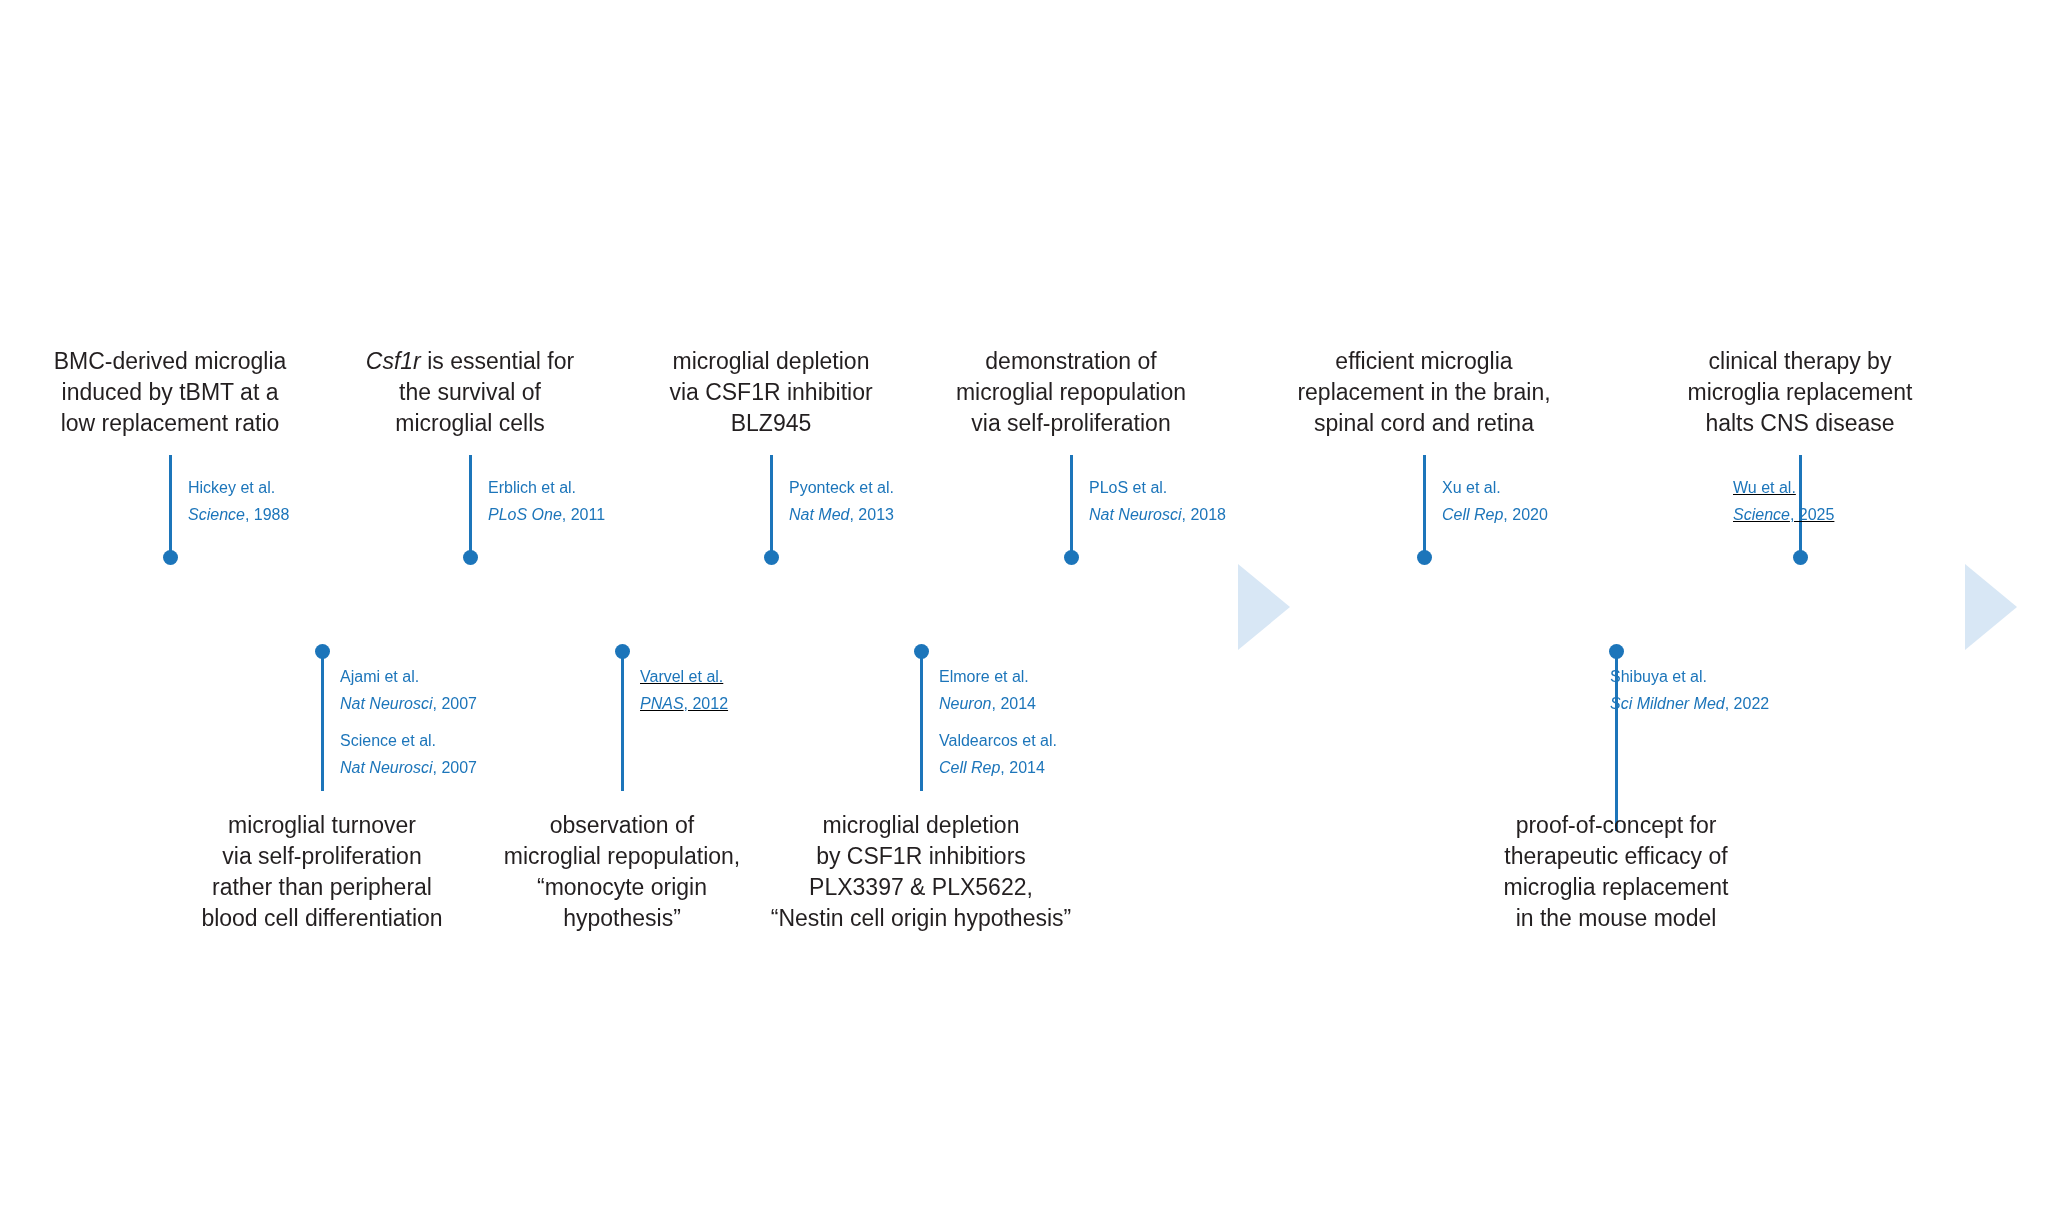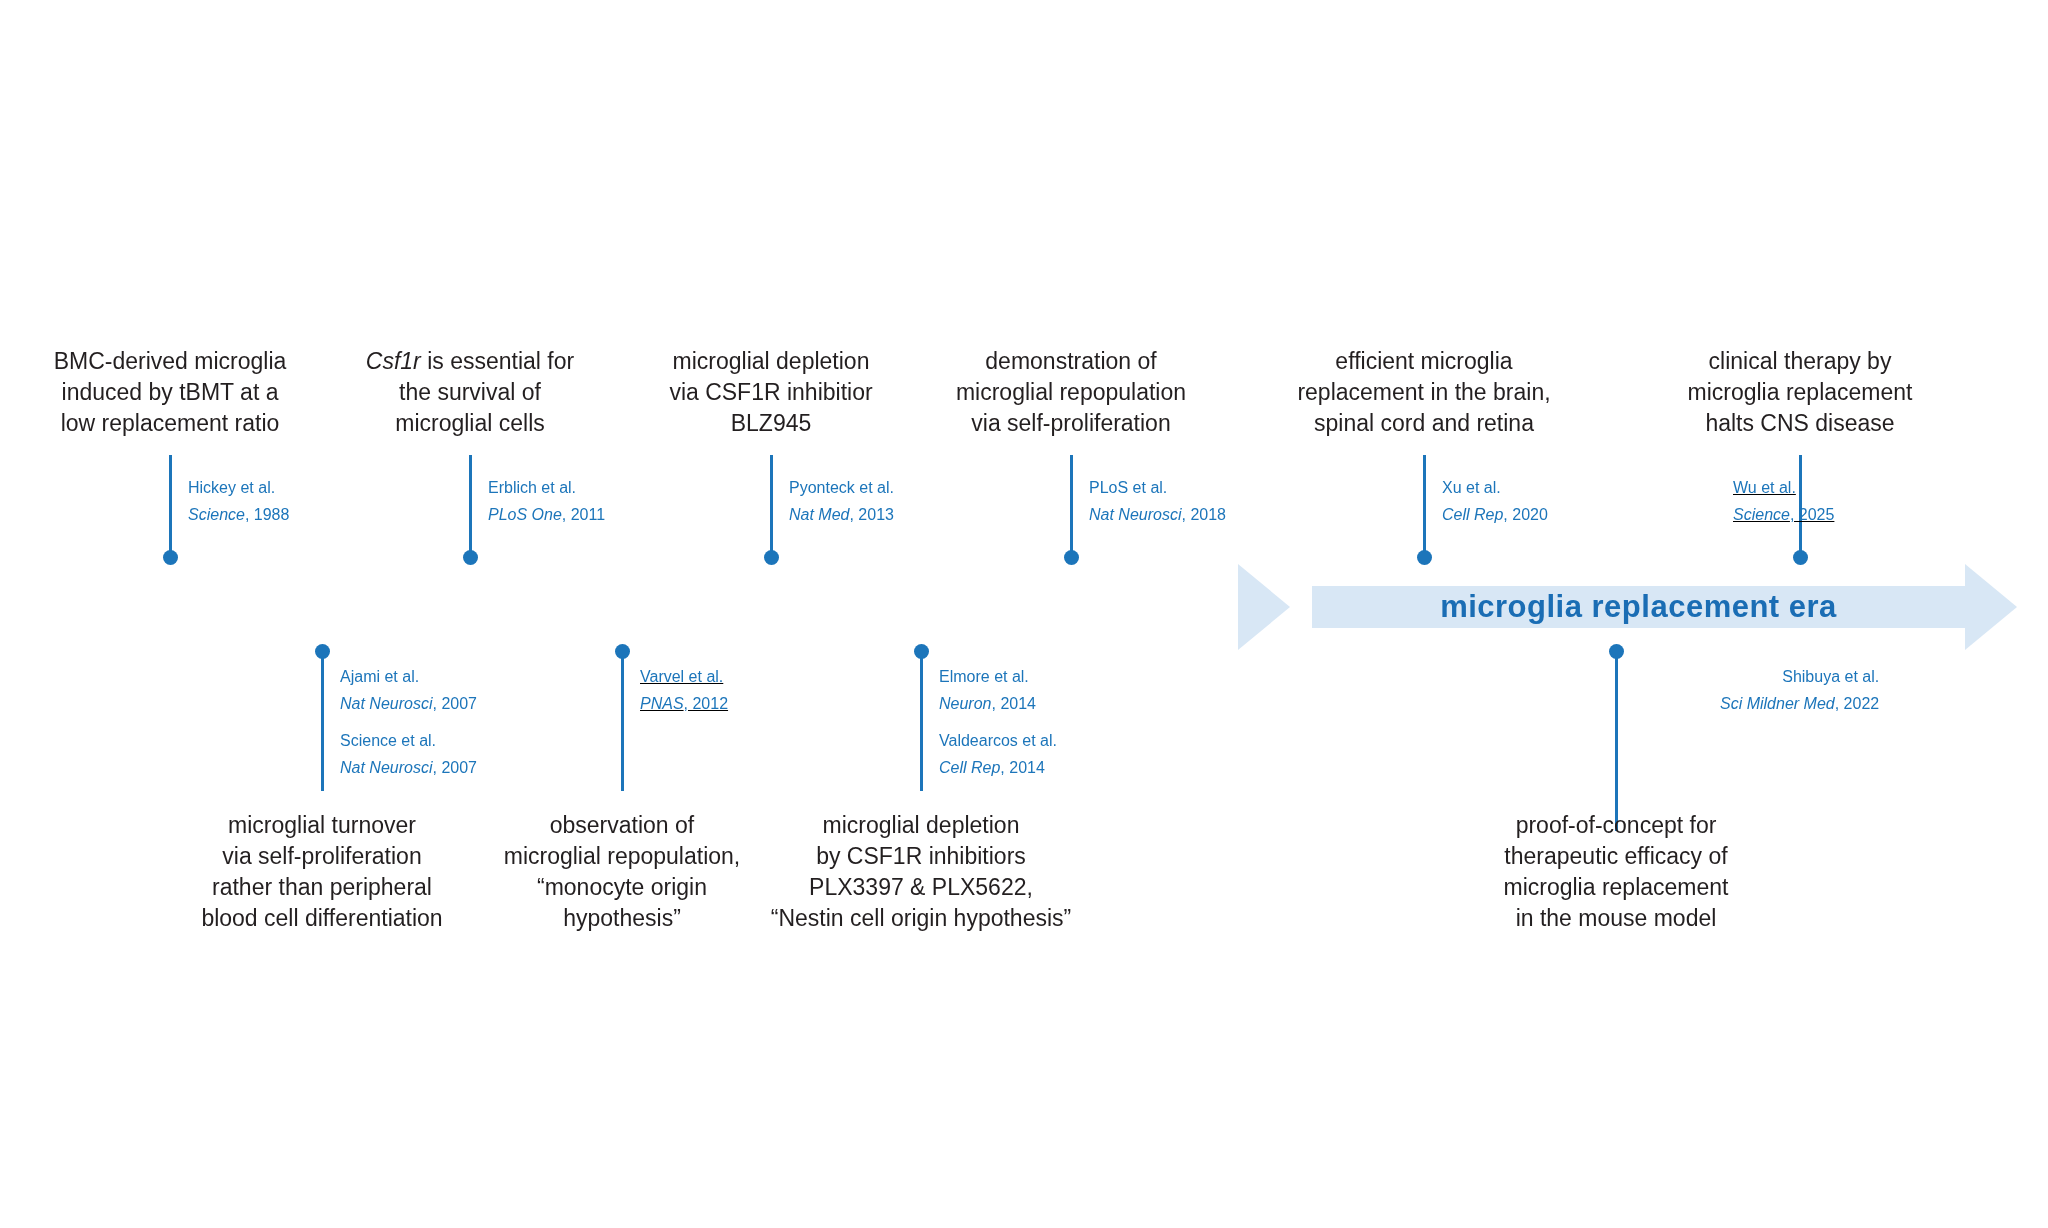--- a/index.html
+++ b/index.html
@@ -69,23 +69,20 @@
     line-height: 27px;
     white-space: nowrap;
   }
 </style>
 </head>
 <body>
 
 <div class="canvas">
   <div class="era-head" style="left:1238px;"></div>
 
-  <div class="era-band" style="left:1312px; width:653px;">
-    <span class="era-label">microglia replacement era</span>
-  </div>
   <div class="era-head" style="left:1965px;"></div>
 
   <div id="events">
       <div class="event-label" style="left: -40px; top: 346px; width: 420px;">BMC-derived microglia
 induced by tBMT at a
 low replacement ratio</div>
       <div class="vline" style="left: 169px; top: 455px; height: 102px;"></div>
       <div class="dot" style="left: 163px; top: 550px;"></div>
       <div class="cites" style="left: 188px; top: 474px;">
         <div class="cite">
@@ -187,21 +184,21 @@
           <div class="cite-author">Valdearcos et al.</div>
           <div class="cite-journal"><i>Cell Rep</i>, 2014</div>
         </div>
       </div>
       <div class="event-label" style="left: 681px; top: 810px; width: 480px;">microglial depletion
 by CSF1R inhibitiors
 PLX3397 &amp; PLX5622,
 “Nestin cell origin hypothesis”</div>
       <div class="dot" style="left: 1609px; top: 644px;"></div>
       <div class="vline" style="left: 1615px; top: 651px; height: 180px;"></div>
-      <div class="cites" style="left: 1720px; top: 663px; text-align: right;">
+      <div class="cites" style="left: 1610px; top: 663px;">
         <div class="cite">
           <div class="cite-author">Shibuya et al.</div>
           <div class="cite-journal"><i>Sci Mildner Med</i>, 2022</div>
         </div>
       </div>
       <div class="event-label" style="left: 1376px; top: 810px; width: 480px;">proof-of-concept for
 therapeutic efficacy of
 microglia replacement
 in the mouse model</div>
     </div>

